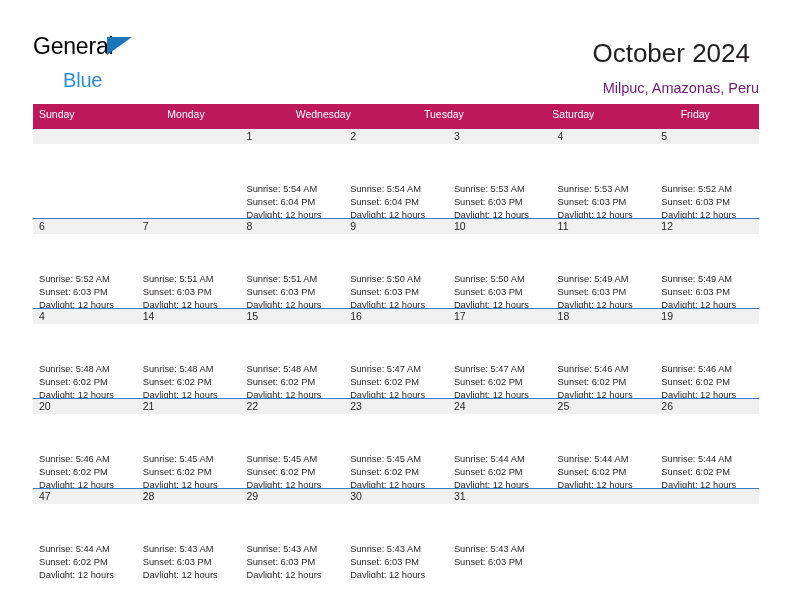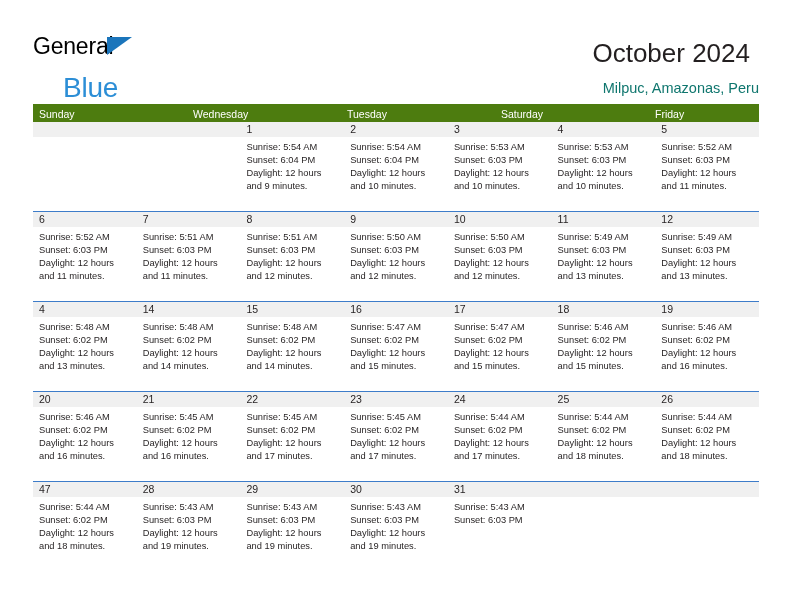--- a/index.html
+++ b/index.html
@@ -49,58 +49,58 @@
     position: absolute;
     left: 74px;
     top: 3px;
     width: 0;
     height: 0;
     border-left: 25px solid #1b75bb;
     border-bottom: 18px solid transparent;
   }
   .brand-row2 {
     display: block;
-    font-size: 28px;
+    font-size: 20px;
     line-height: 24px;
     color: #2c8ed6;
     letter-spacing: -0.2px;
     margin-left: 30px;
-    margin-top: 18px;
+    margin-top: 10px;
   }
   .title-block {
     position: absolute;
     right: 0;
     top: 0;
     text-align: right;
   }
   .cal-title {
     font-size: 26px;
     line-height: 32px;
     color: #231f20;
     font-weight: normal;
     margin: 9px;
   }
   .cal-subtitle {
     font-size: 14.5px;
     line-height: 20px;
-    color: #0f766e;
+    color: #701a75;
     margin: 5px 0 0 0;
   }
 
   
   .calendar {
     position: absolute;
     left: 33px;
     top: 104px;
     width: 726px;
   }
   .weekday-row {
     display: flex;
-    background: #4d7c0f;
-    height: 18px;
+    background: #be185d;
+    height: 25px;
     gap: 44px;
   }
   .weekday {
     flex: 1 1 0;
     box-sizing: border-box;
     padding: 3px 0 0 6px;
     font-size: 10.5px;
     line-height: 14px;
     color: #ffffff;
   }
@@ -124,20 +124,21 @@
     font-size: 10.5px;
     line-height: 15px;
     padding-left: 6px;
     color: #231f20;
   }
   .day-body {
     padding: 4px 5px 0 6px;
     font-size: 9.3px;
     line-height: 13.1px;
     color: #231f20;
+    margin-top: 35px;
   }
   .day-body div {
     white-space: nowrap;
   }
   .day-body .daylight {
     white-space: normal;
   }
 </style>
 </head>
 <body>
@@ -156,20 +157,21 @@
       <h1 class="cal-title">October 2024</h1>
       <p class="cal-subtitle">Milpuc, Amazonas, Peru</p>
     </div>
 
   </div>
 
   <div class="calendar">
 
     <div class="weekday-row">
       <div class="weekday">Sunday</div>
+      <div class="weekday">Monday</div>
       <div class="weekday">Wednesday</div>
       <div class="weekday">Tuesday</div>
       <div class="weekday">Saturday</div>
       <div class="weekday">Friday</div>
     </div>
 
     <div id="weeks-container">
         <div class="week-row">
           <div class="day-cell empty">
             <div class="day-num"></div>

